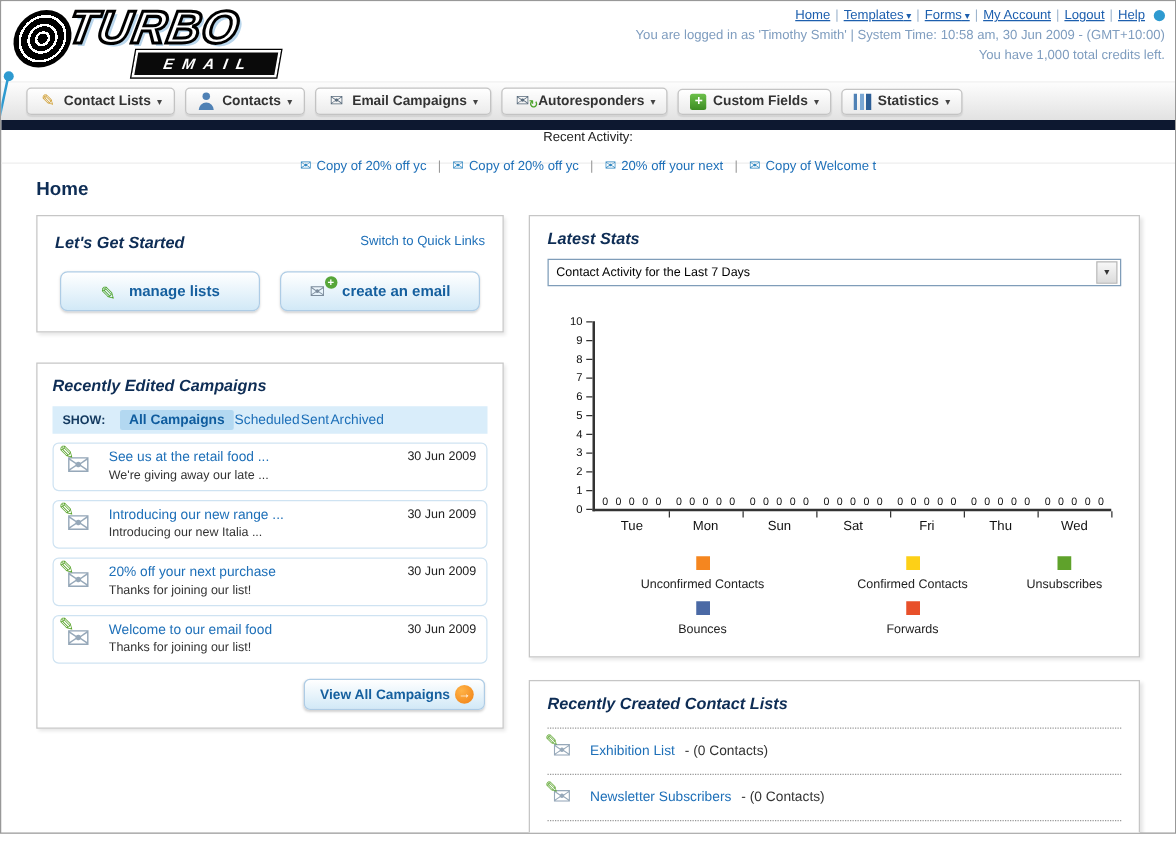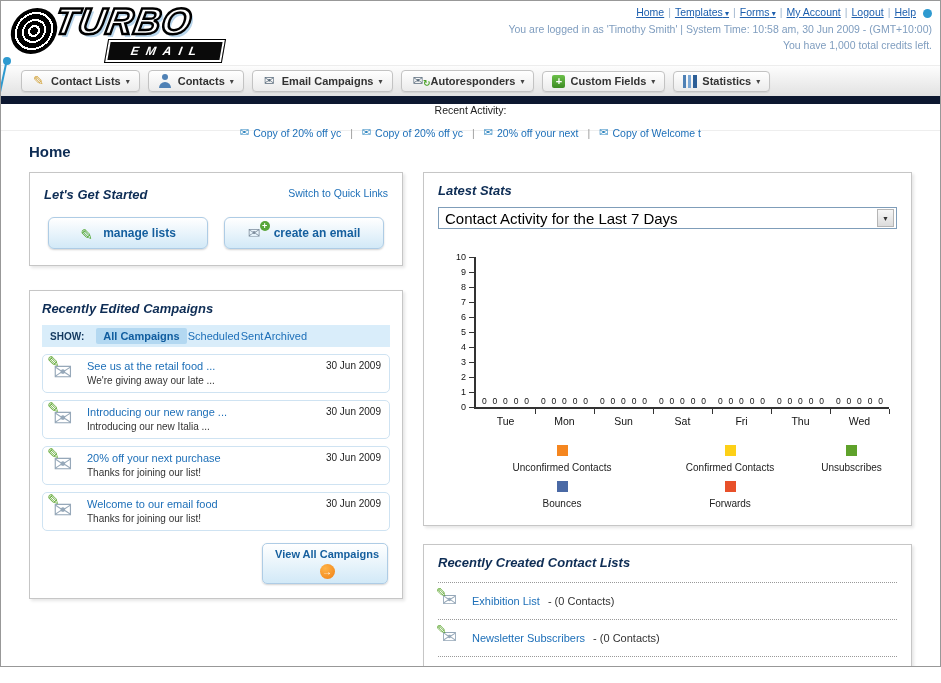--- a/index.html
+++ b/index.html
@@ -86,29 +86,29 @@
   .camp-icon{width:28px;height:26px;position:relative;flex:none;}
   .camp-icon::before{content:"✉";position:absolute;left:2px;top:0;font-size:23px;line-height:24px;color:#96a8b9;}
   .camp-icon::after{content:"✎";position:absolute;left:-4px;top:-7px;font-size:15px;color:#5aa42c;}
   .camp-main{flex:1;min-width:0;}
   .camp-link{display:block;font-size:11px;color:#1d6fb8;cursor:pointer;}
   .camp-sub{font-size:10px;color:#333;margin-top:3px;}
   .camp-date{font-size:10px;color:#222;white-space:nowrap;margin-left:8px;}
   .viewall-row{text-align:right;margin-top:12px;padding-right:2px;}
   .pill-btn{display:inline-flex;align-items:center;gap:4px;border:1px solid #aecce5;border-radius:5px;
     background:linear-gradient(#ffffff,#d2e9f7);box-shadow:0 1px 2px rgba(0,0,0,0.18);
-    padding:4px 8px 4px 12px;color:#155f9e;font-weight:bold;font-size:11px;cursor:pointer;flex-direction:column;}
+    padding:4px 8px 4px 12px;color:#155f9e;font-weight:bold;font-size:11px;cursor:pointer;}
   .arrow-circle{width:15px;height:15px;border-radius:50%;background:radial-gradient(circle at 35% 30%,#ffb347,#f07f13);
     color:#fff;font-size:10px;line-height:15px;text-align:center;font-weight:bold;}
   .arrow-circle::before{content:"→";}
 
   
   .stats{padding:10px 14px 16px;margin-bottom:18px;}
   .select-box{margin-top:9px;border:1px solid #7f9db9;height:20px;display:flex;align-items:center;justify-content:space-between;
-    padding:0 2px 0 6px;font-size:15px;color:#000;background:#fff;cursor:pointer;}
+    padding:0 2px 0 6px;font-size:10px;color:#000;background:#fff;cursor:pointer;}
   .select-caret{width:15px;height:16px;border:1px solid #b5b5b5;background:linear-gradient(#f7f7f7,#dcdcdc);
     display:flex;align-items:center;justify-content:center;font-size:7px;color:#333;}
   .select-caret::before{content:"▼";}
   .chart-wrap{margin:28px 8px 0 12px;}
   .chart{display:flex;}
   .yaxis{width:24px;height:150px;position:relative;flex:none;}
   .ytick{position:absolute;right:8px;font-size:9px;color:#111;line-height:10px;}
   .ytickmark{position:absolute;right:0;width:5px;height:1px;background:#333;}
   .plot{flex:1;height:150px;border-left:2px solid #333;border-bottom:2px solid #333;display:flex;position:relative;}
   .cgroup{flex:1;position:relative;}

